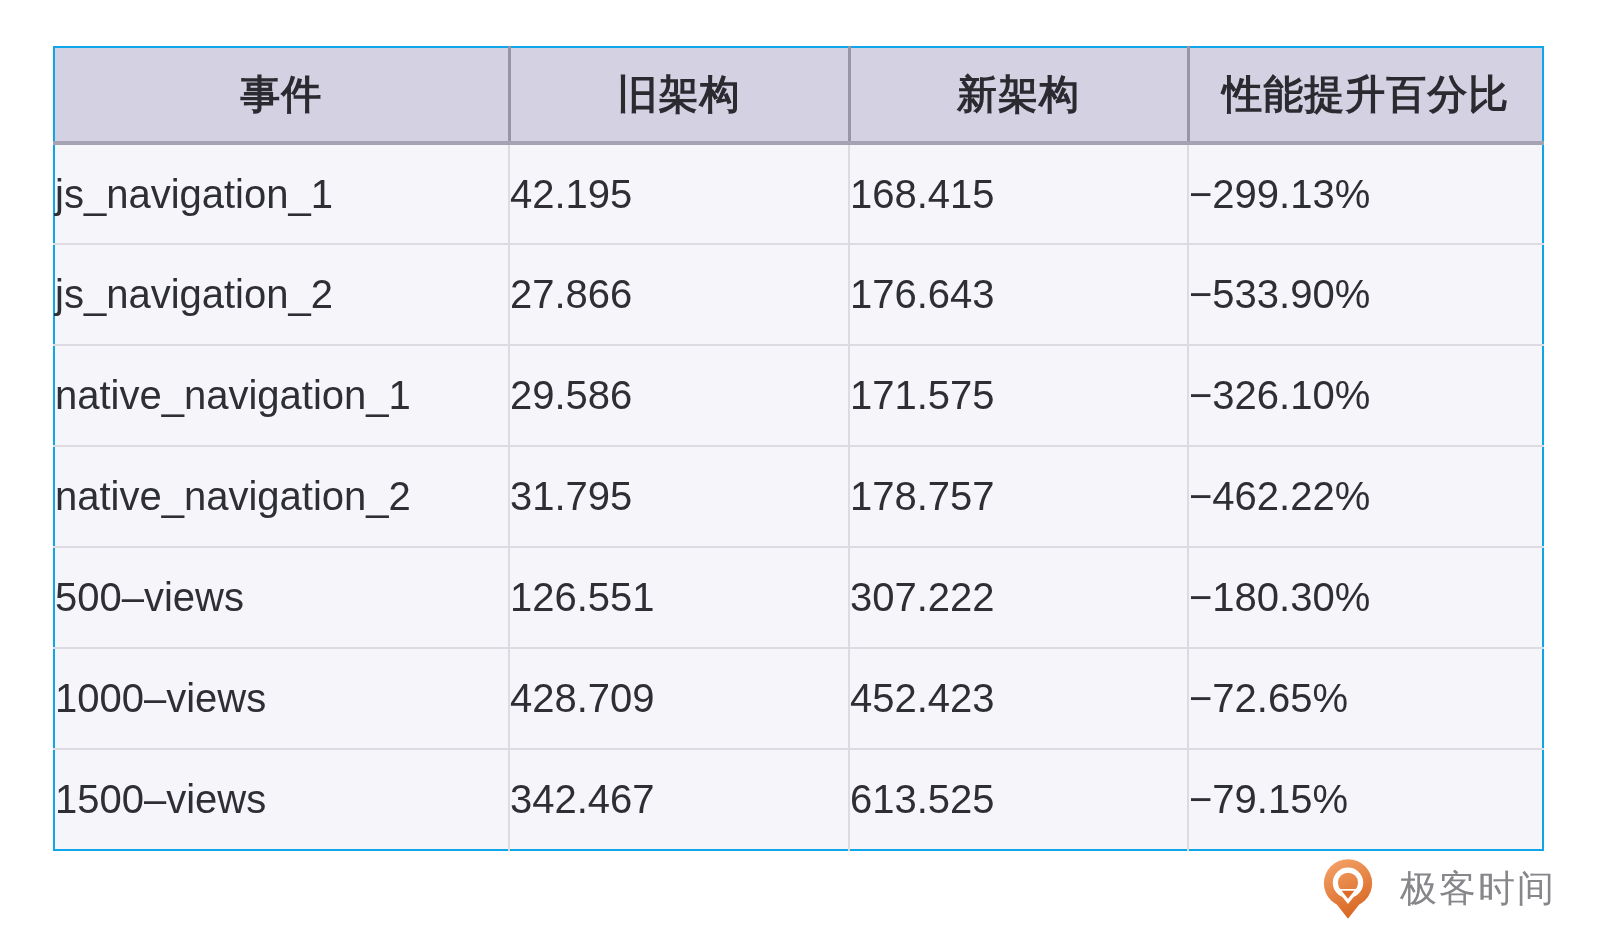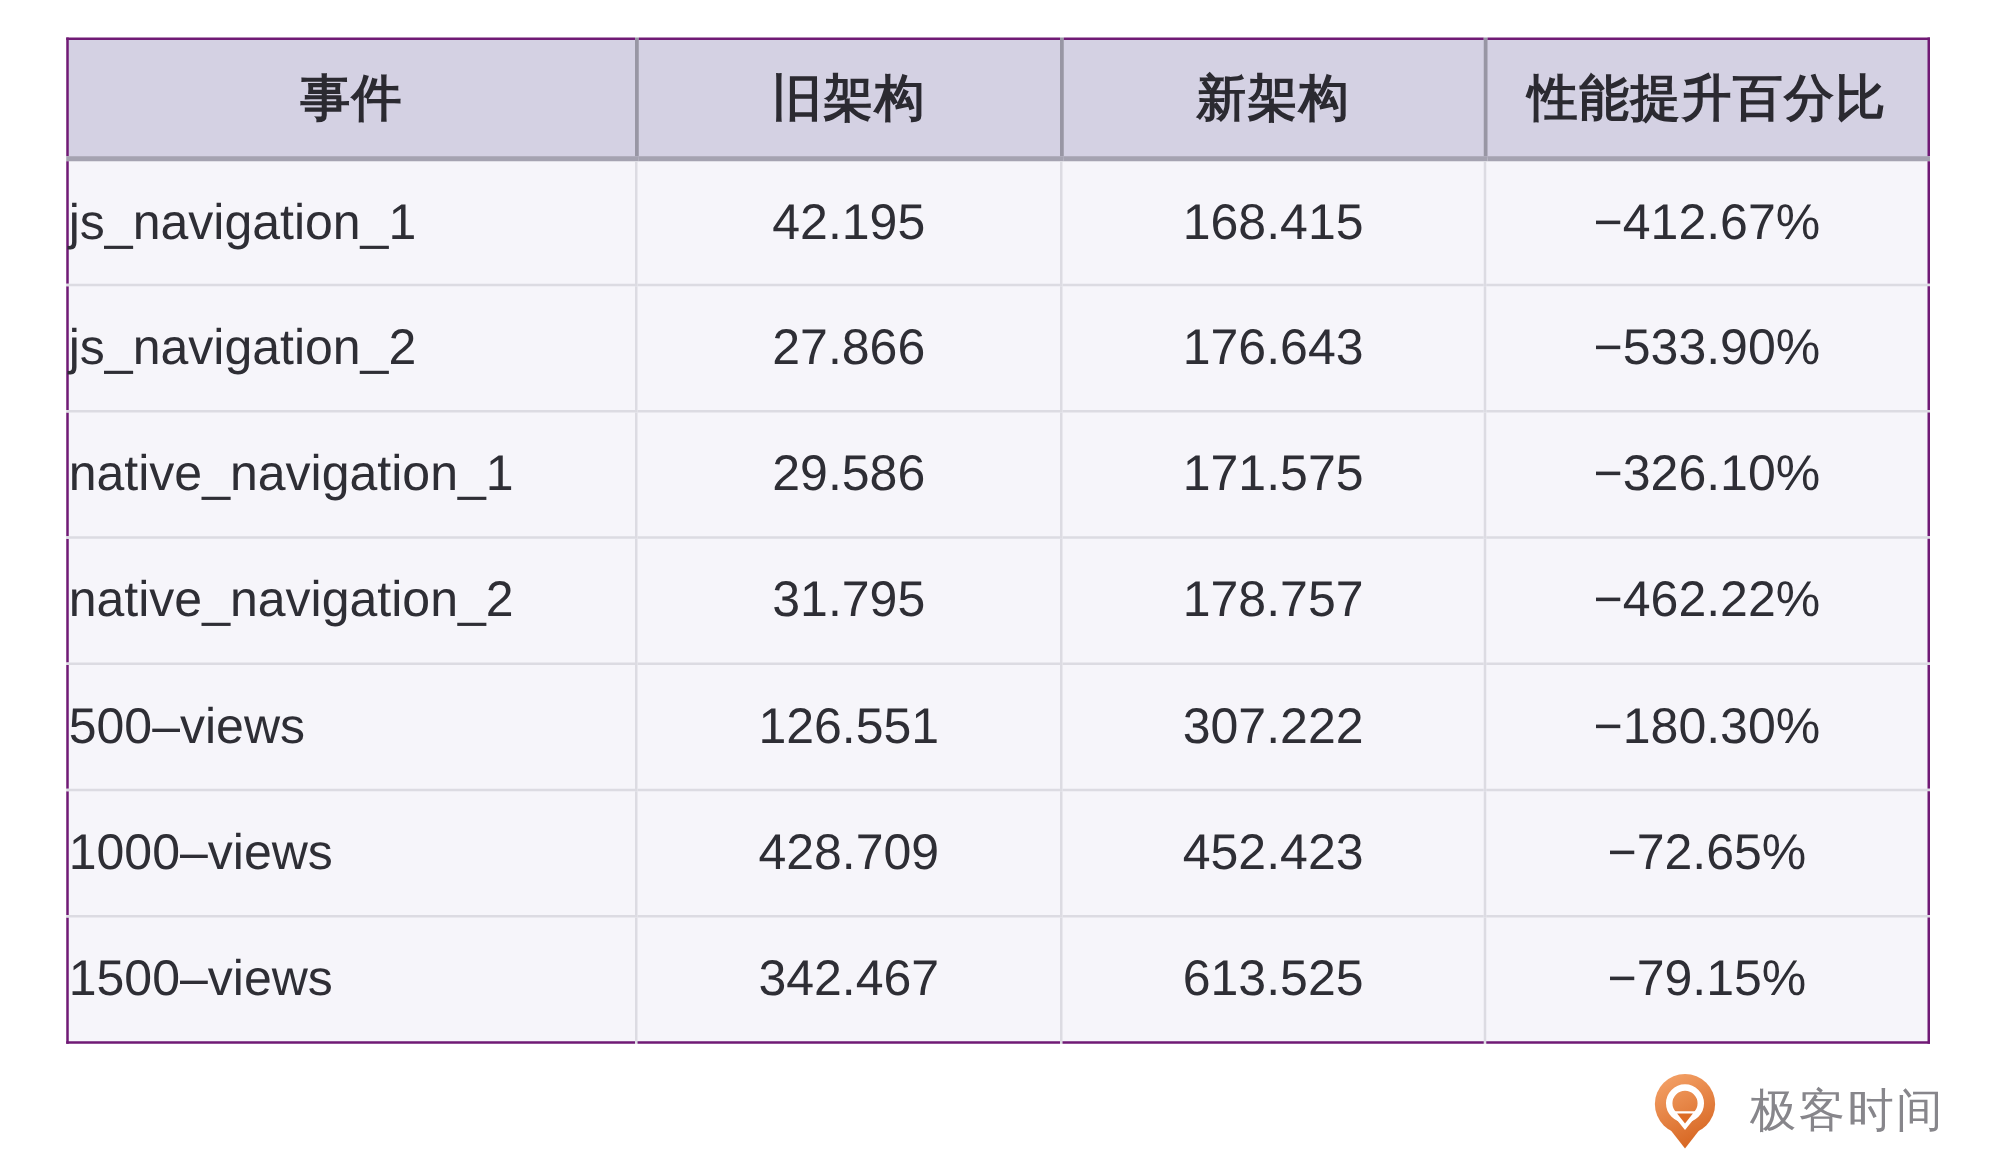--- a/index.html
+++ b/index.html
@@ -5,45 +5,45 @@
   * { margin: 0; padding: 0; box-sizing: border-box; }
   html, body {
     width: 1604px; height: 938px;
     background: #ffffff;
     font-family: "Liberation Sans", "DejaVu Sans", sans-serif;
     position: relative;
     overflow: hidden;
   }
   .perf-table {
     position: absolute;
-    left: 53px; top: 30px;
+    left: 53px; top: 46px;
     width: 1489px;
     border-collapse: collapse;
     table-layout: fixed;
-    border: 2px solid #701a75;
+    border: 2px solid #0ea5e9;
   }
   .perf-table th {
     height: 96px;
     background: #d4d1e3;
     font-size: 40px;
     font-weight: 700;
     color: #2b2a31;
     text-align: center;
     border-bottom: 4px solid #a5a3b1;
     border-left: 3px solid #9896a4;
     letter-spacing: 1px;
   }
   .perf-table th:first-child { border-left: none; }
   .perf-table td {
     height: 101px;
     background: #f6f5fa;
     font-size: 40px;
     font-weight: 400;
     color: #2e2e35;
-    text-align: center;
+    text-align: left;
     border-top: 2px solid #dcdbe2;
     border-left: 2px solid #dcdbe2;
   }
   .perf-table td:first-child {
     text-align: left;
     border-left: none;
   }
   .brand {
     position: absolute;
     right: 48px;
@@ -77,21 +77,21 @@
       <th>旧架构</th>
       <th>新架构</th>
       <th>性能提升百分比</th>
     </tr>
   </thead>
   <tbody>
     <tr>
       <td>js_navigation_1</td>
       <td>42.195</td>
       <td>168.415</td>
-      <td>−412.67%</td>
+      <td>−299.13%</td>
     </tr>
     <tr>
       <td>js_navigation_2</td>
       <td>27.866</td>
       <td>176.643</td>
       <td>−533.90%</td>
     </tr>
     <tr>
       <td>native_navigation_1</td>
       <td>29.586</td>

